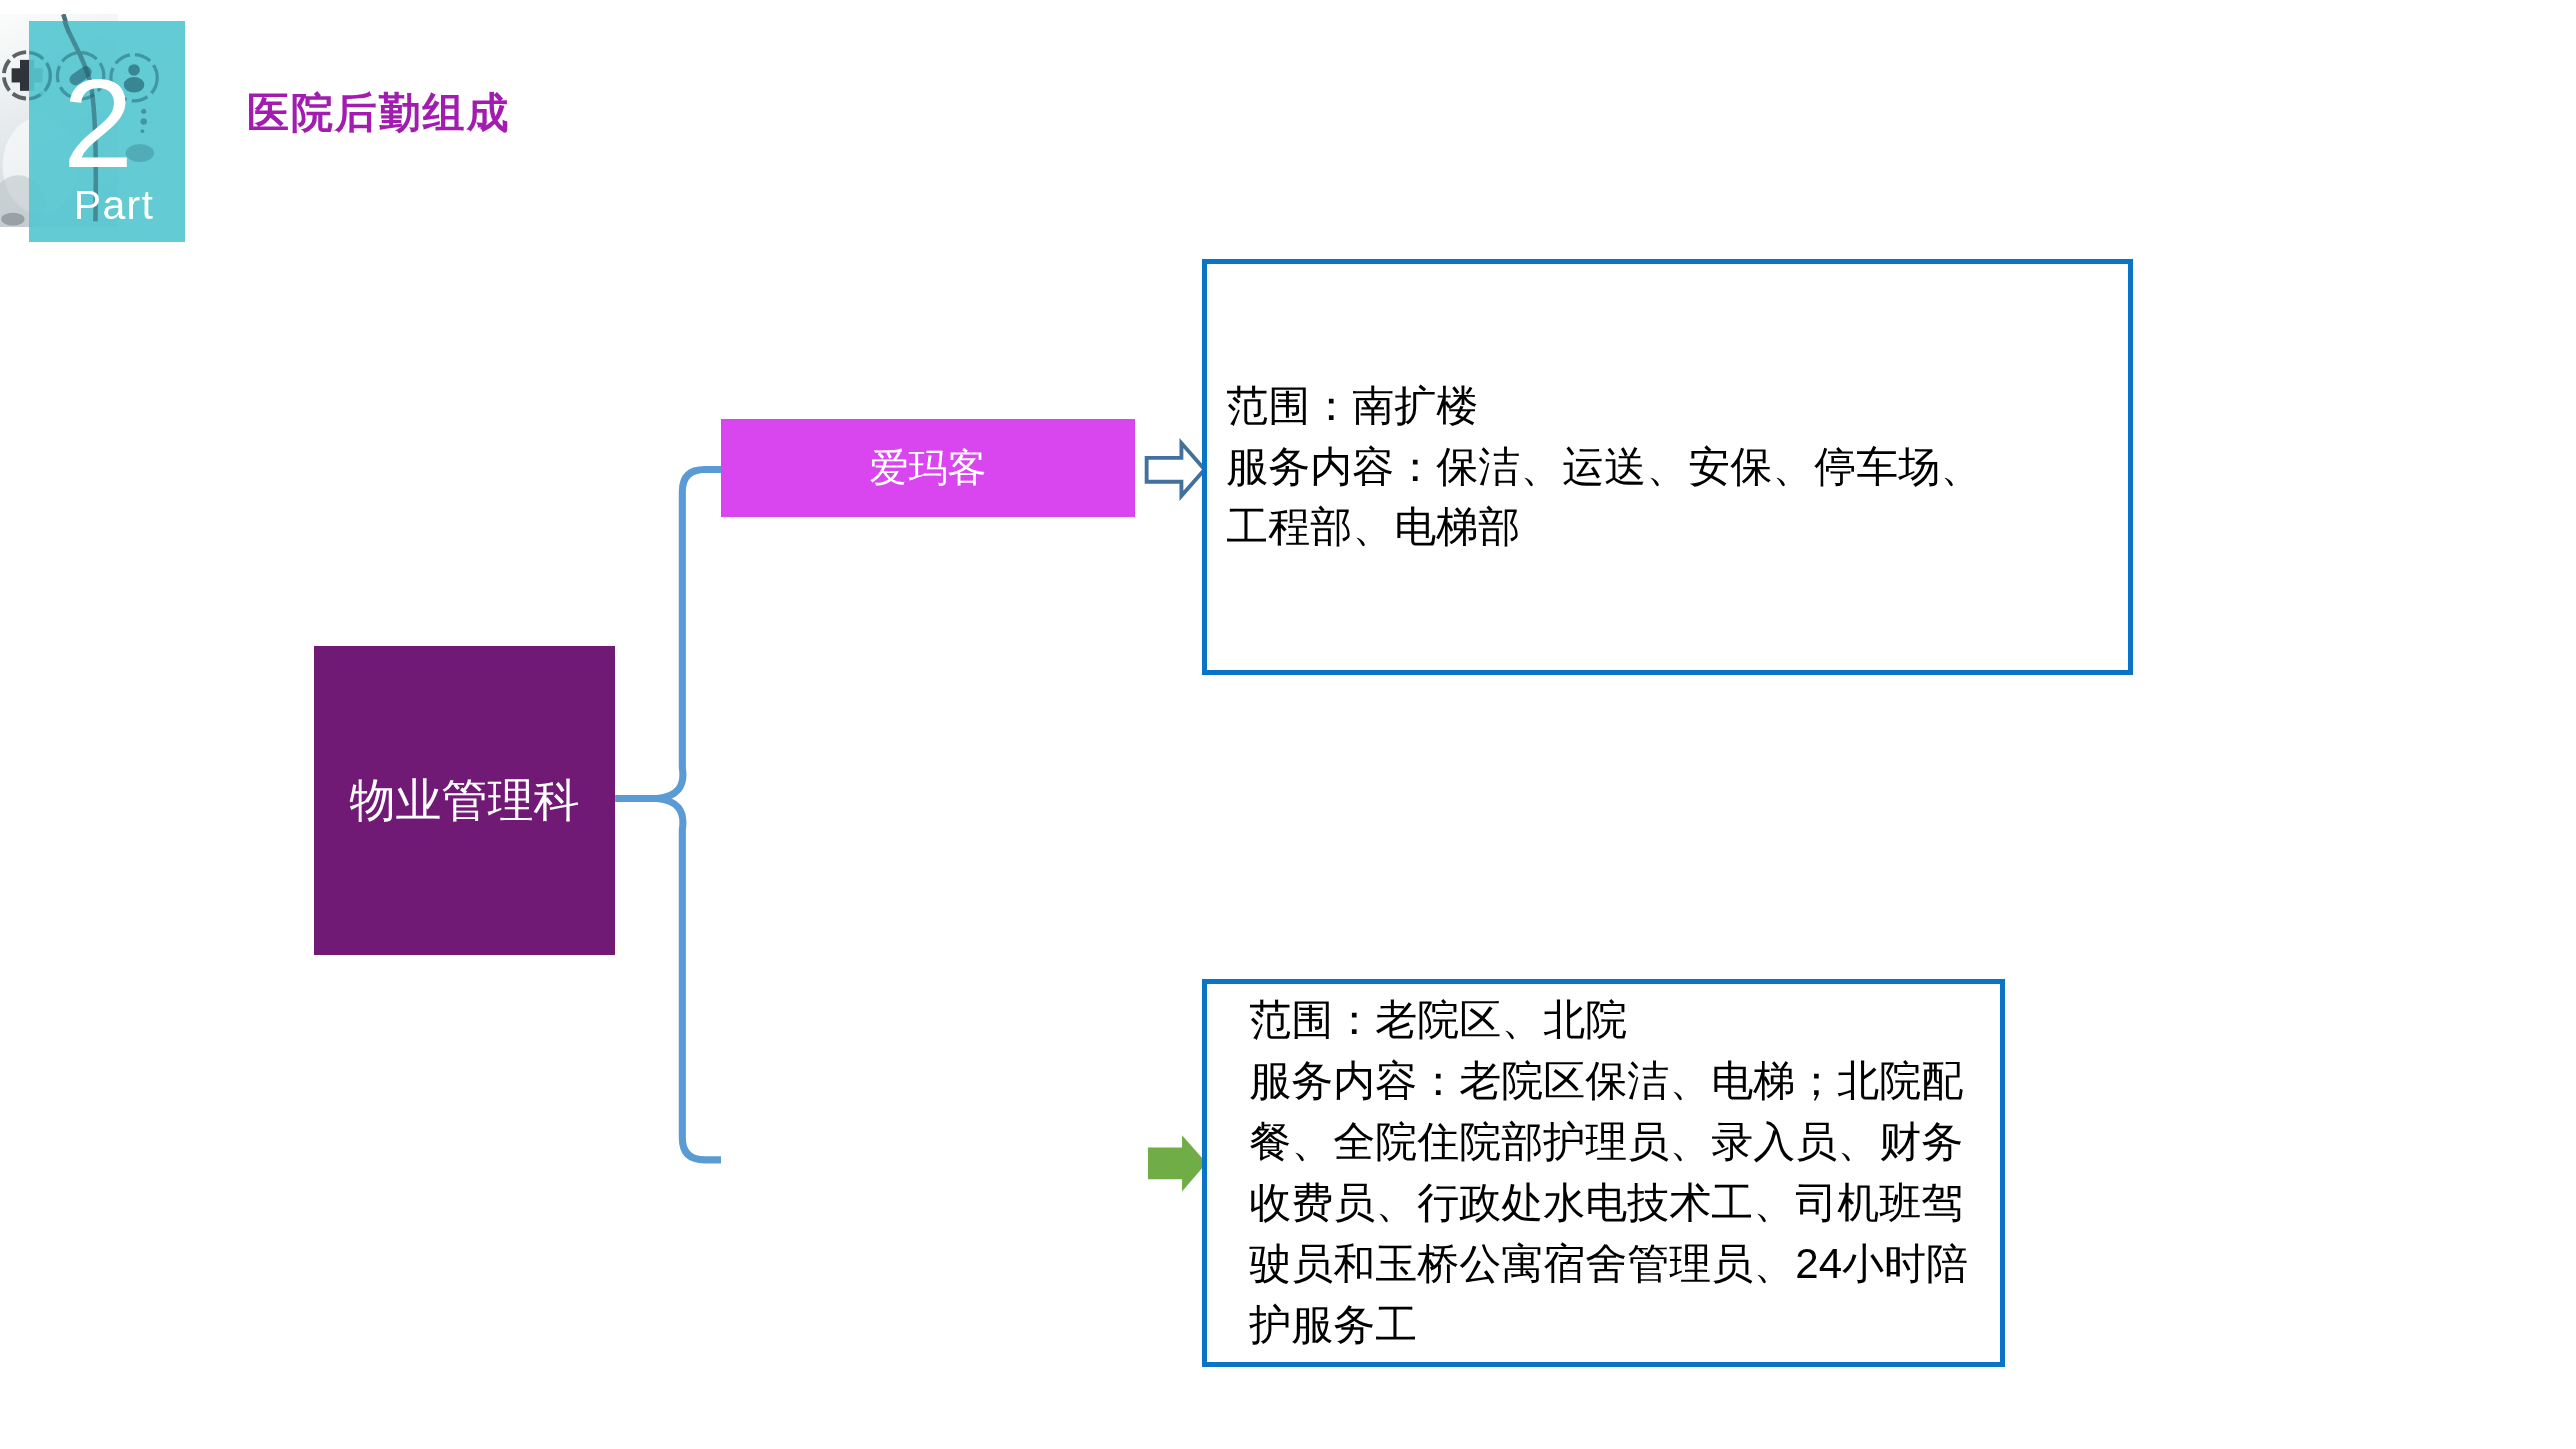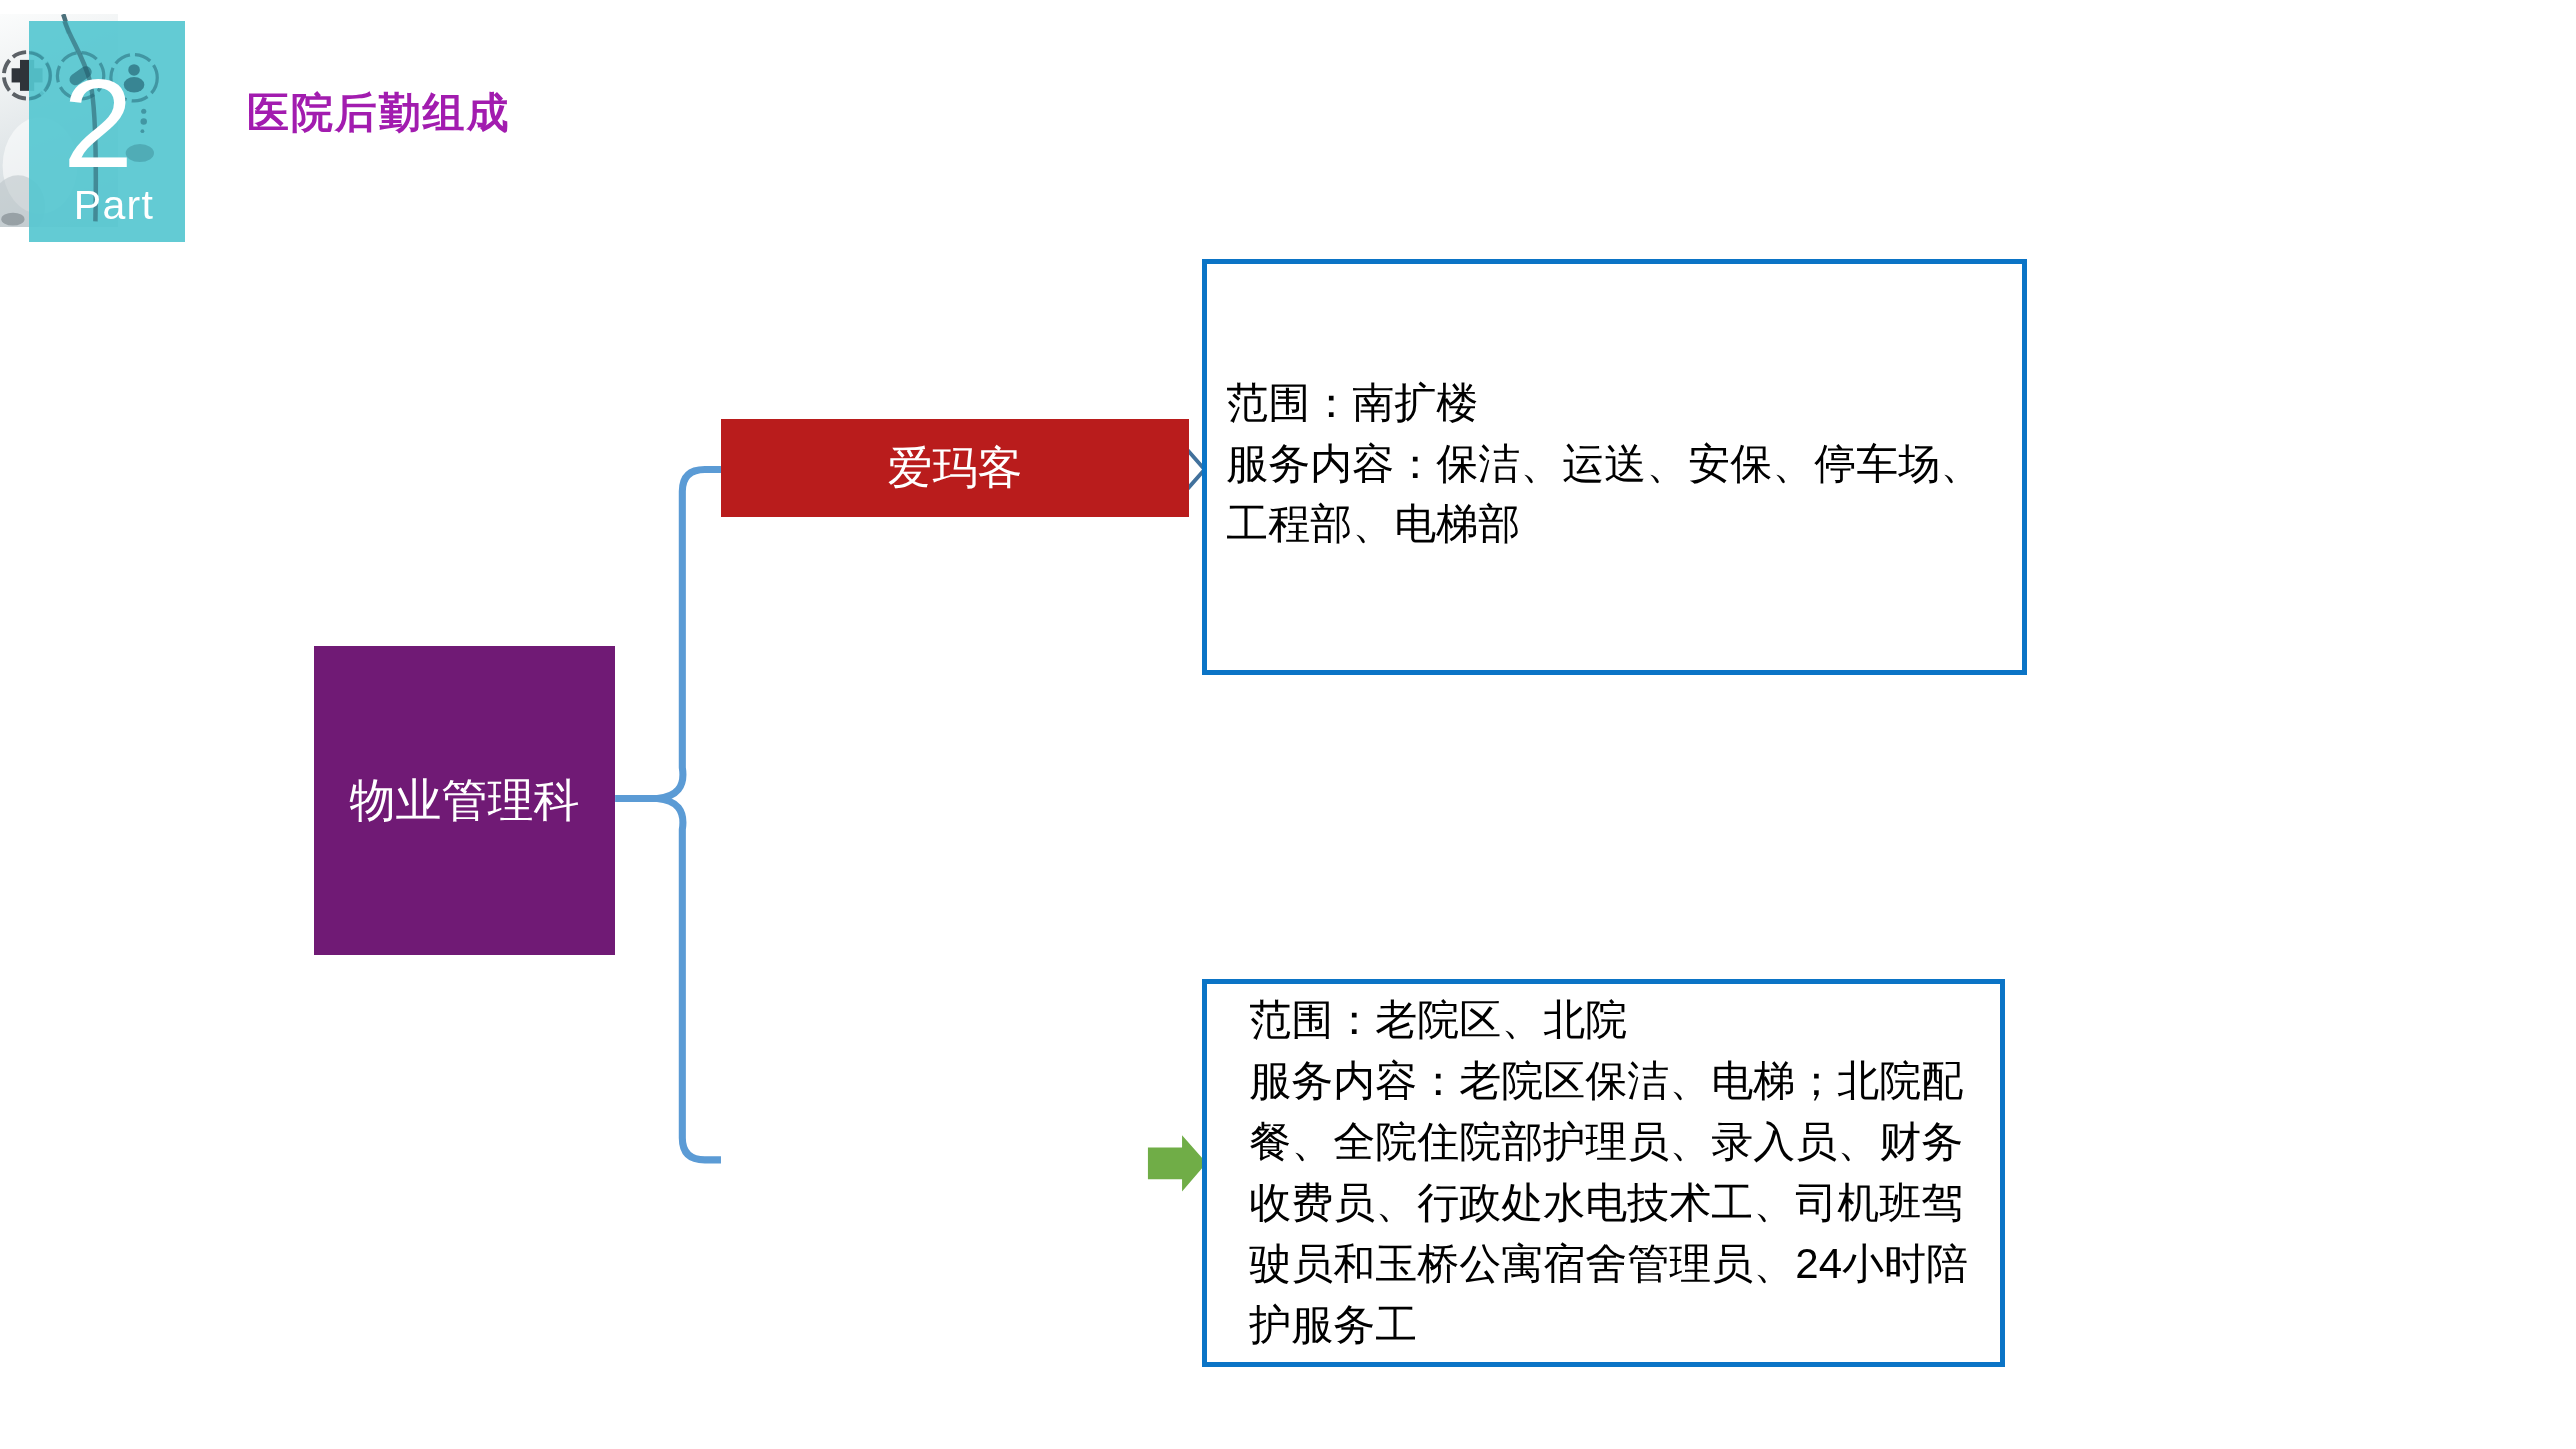--- a/index.html
+++ b/index.html
@@ -41,29 +41,29 @@
   .conn{fill:none;stroke:#5B9BD5;stroke-width:11;}
   .arrow-outline{fill:#ffffff;stroke:#41719C;stroke-width:6;stroke-linejoin:miter;}
   .arrow-solid{fill:#70AD47;}
 
   
   .node{
     display:flex;align-items:center;justify-content:center;
     color:#ffffff;text-align:center;
   }
   .root{left:314px;top:646px;width:301px;height:309px;background:#701a75;font-size:46px;}
-  .branch1{left:721px;top:419px;width:468px;height:98px;background:#b91c1c;font-size:45px;}
+  .branch1{left:721px;top:419px;width:414px;height:98px;background:#d946ef;font-size:39px;}
   .branch2{left:720px;top:1110px;width:440px;height:101px;background:#70AD47;font-size:45px;}
 
   
   .detail{
     background:#ffffff;border:5.2px solid #0B74C6;
     display:flex;align-items:center;box-sizing:border-box;
   }
-  .detail1{left:1202px;top:259px;width:825px;height:416px;font-family:Liberation Mono, monospace;}
+  .detail1{left:1202px;top:259px;width:931px;height:416px;}
   .detail2{left:1202px;top:979px;width:803px;height:388px;justify-content:center;}
   .detail-text{
     padding:0 9px 0 19.3px;color:#000000;
     font-size:42px;line-height:1.45;white-space:pre-line;
   }
 </style>
 </head>
 <body>
 
 <div class="slide">

